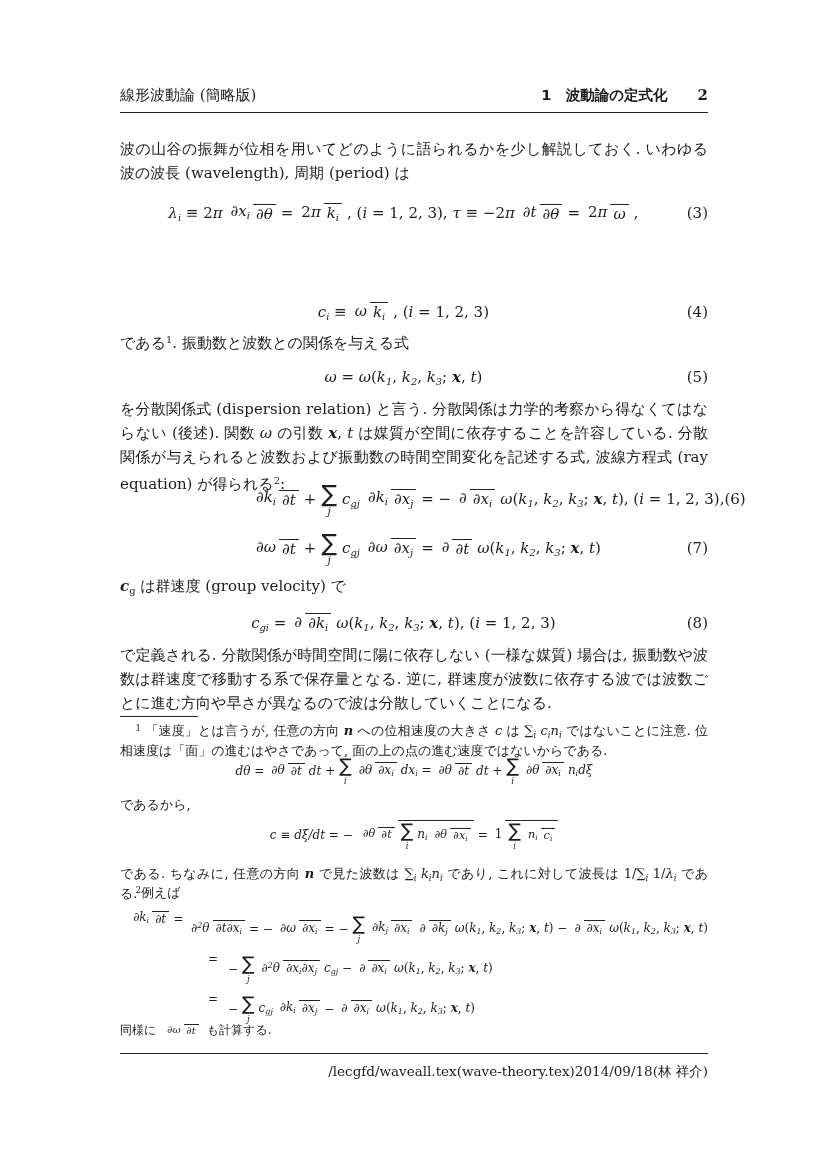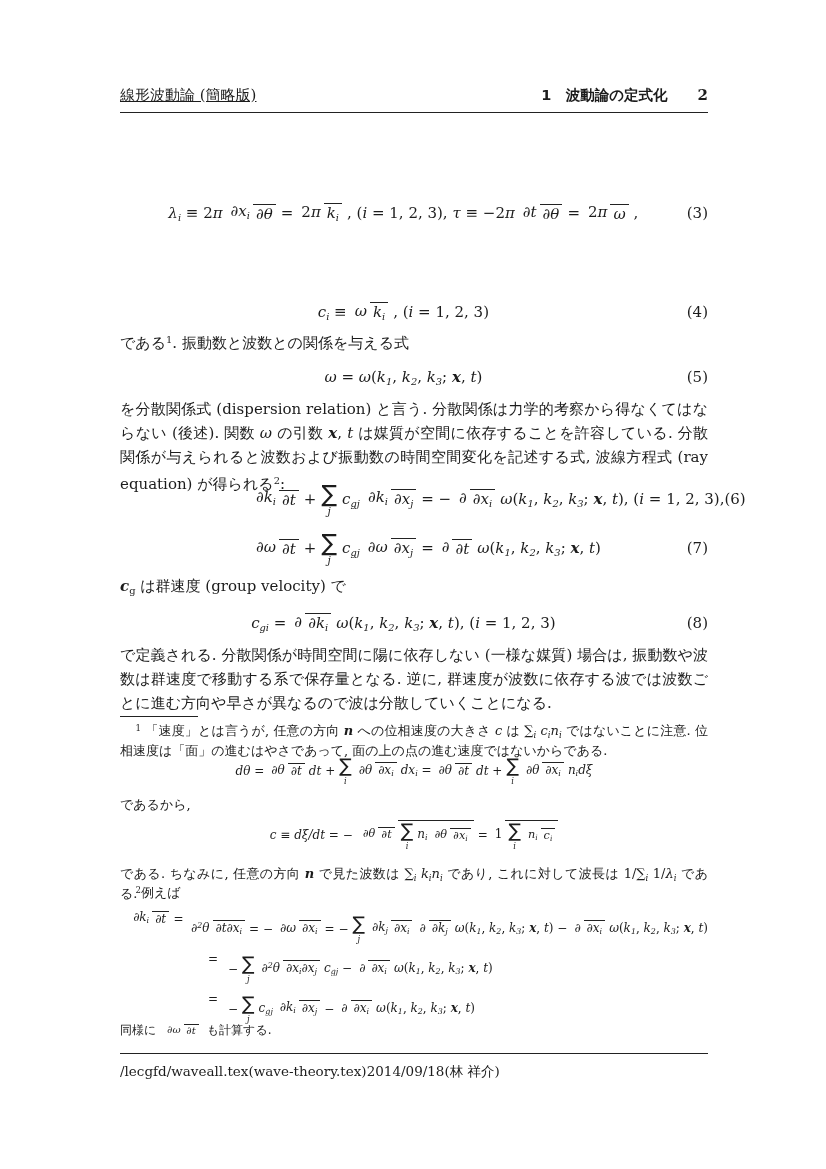--- a/index.html
+++ b/index.html
@@ -3,21 +3,21 @@
 <meta charset="utf-8">
 <style>
   html,body{margin:0;padding:0;background:#fff;}
   .page{position:relative;width:826px;height:1169px;background:#ffffff;color:#1c1c1c;
         font-family:"DejaVu Serif","Liberation Serif",serif;overflow:hidden;}
   .abs{position:absolute;left:120px;width:588px;box-sizing:border-box;}
 
   
   .pagehead{display:flex;align-items:baseline;font-size:15px;
             border-bottom:1.3px solid #222;padding-bottom:7px;}
-  .ph-left{flex:1;text-decoration:underline;}
+  .ph-left{flex:1;}
   .ph-sec{font-weight:bold;font-family:"DejaVu Sans","Liberation Sans",sans-serif;font-size:14.5px;}
   .ph-page{font-weight:bold;margin-left:30px;}
 
   
   .para{font-size:15px;line-height:24px;text-align:justify;margin:0;}
 
   
   .deq{display:flex;align-items:center;font-size:15px;}
   .deq .ebody{flex:1;display:flex;justify-content:center;align-items:center;gap:5px;}
   .deq.left .ebody{justify-content:flex-start;padding-left:133px;}
@@ -49,33 +49,34 @@
 
   
   .f2rows{font-size:12px;}
   .f2row{display:flex;align-items:center;height:40px;}
   .f2l{width:78px;display:inline-flex;justify-content:flex-end;}
   .f2rel{width:30px;text-align:center;}
   .f2r{display:inline-flex;align-items:center;gap:4px;margin-top:20px;}
 
   
   .pagefoot{border-top:1.3px solid #222;padding-top:9px;display:flex;
-            justify-content:flex-start;font-size:13.5px;}
+            justify-content:flex-end;font-size:13.5px;}
 </style>
 </head>
 <body>
 
 <div class="page">
 
   <div class="abs pagehead" style="top:86px">
     <span class="ph-left">線形波動論 (簡略版)</span>
     <span class="ph-sec">1　波動論の定式化</span>
     <span class="ph-page">2</span>
   </div>
 
+  <p class="abs para" style="top:137px">波の山谷の振舞が位相を用いてどのように語られるかを少し解説しておく. いわゆる波の波長 (wavelength), 周期 (period) は</p>
 
   <div class="abs deq" style="top:190px;height:46px">
     <span class="ebody">
         <span class="mt"><i>λ<sub>i</sub></i> ≡ 2<i>π</i></span>
         <span class="fr">
           <span class="nu"><i>∂x<sub>i</sub></i></span>
           <span class="de"><i>∂θ</i></span>
         </span>
         <span class="mt">=</span>
         <span class="fr">

